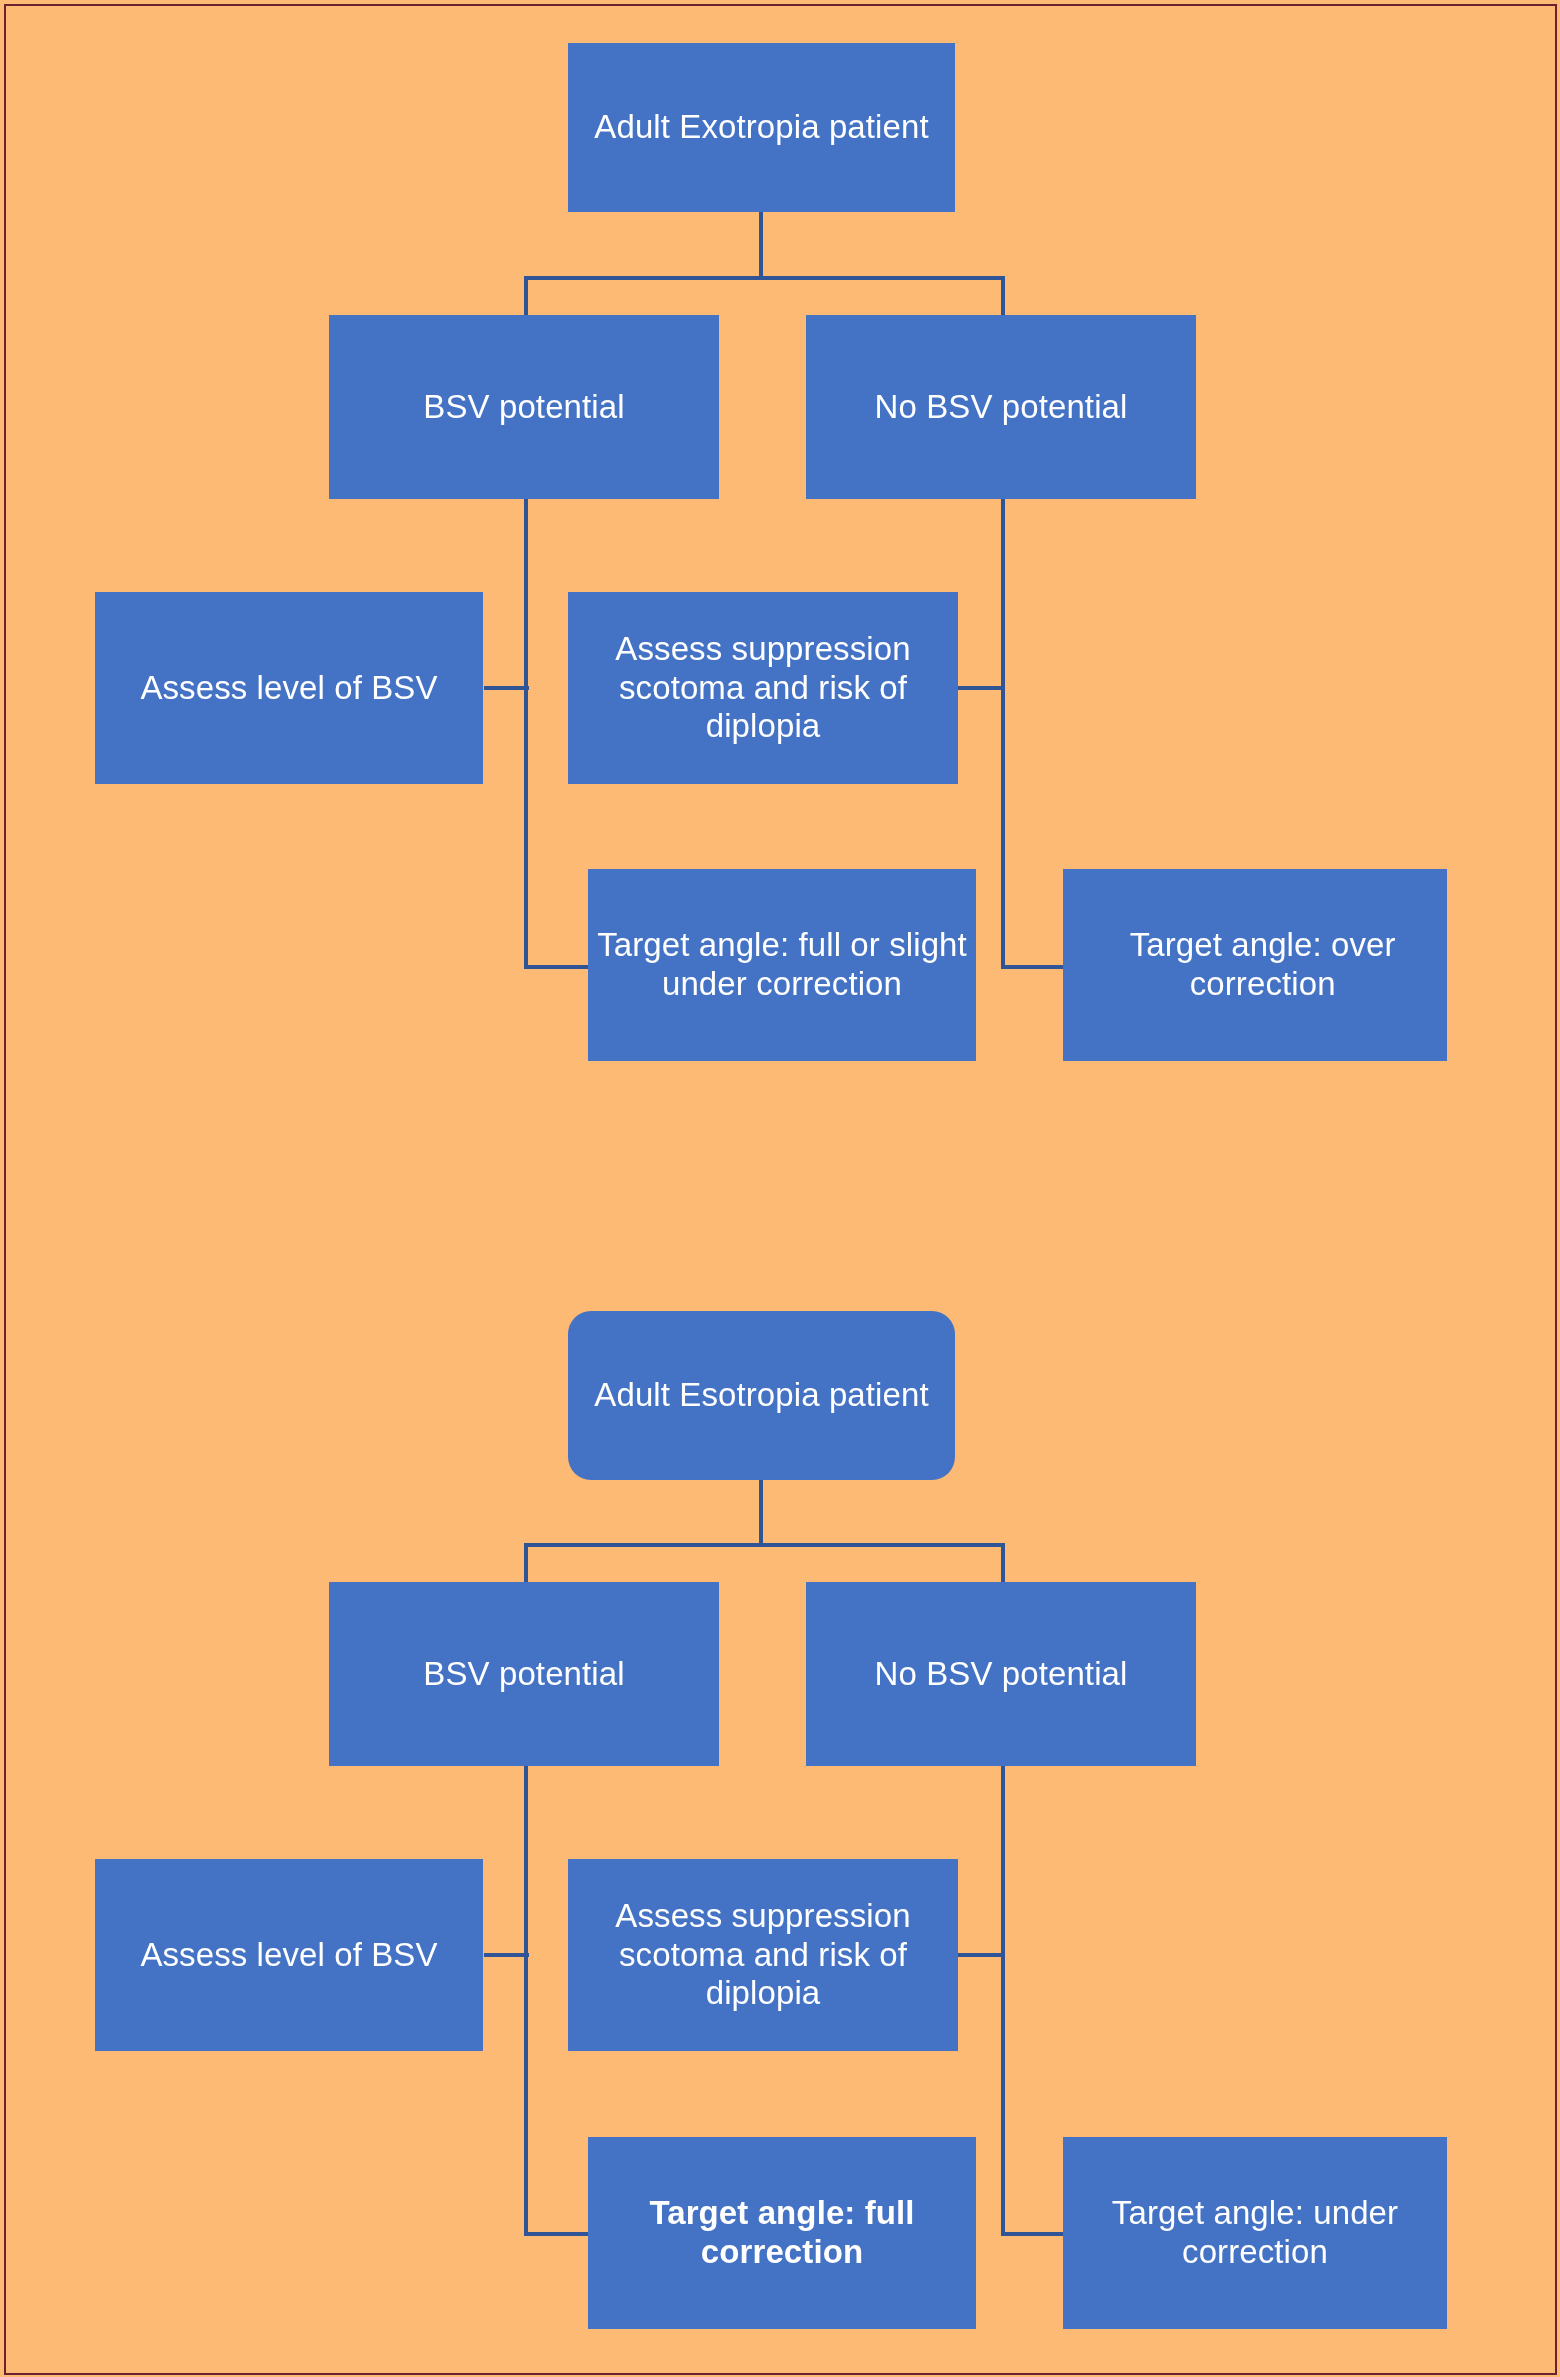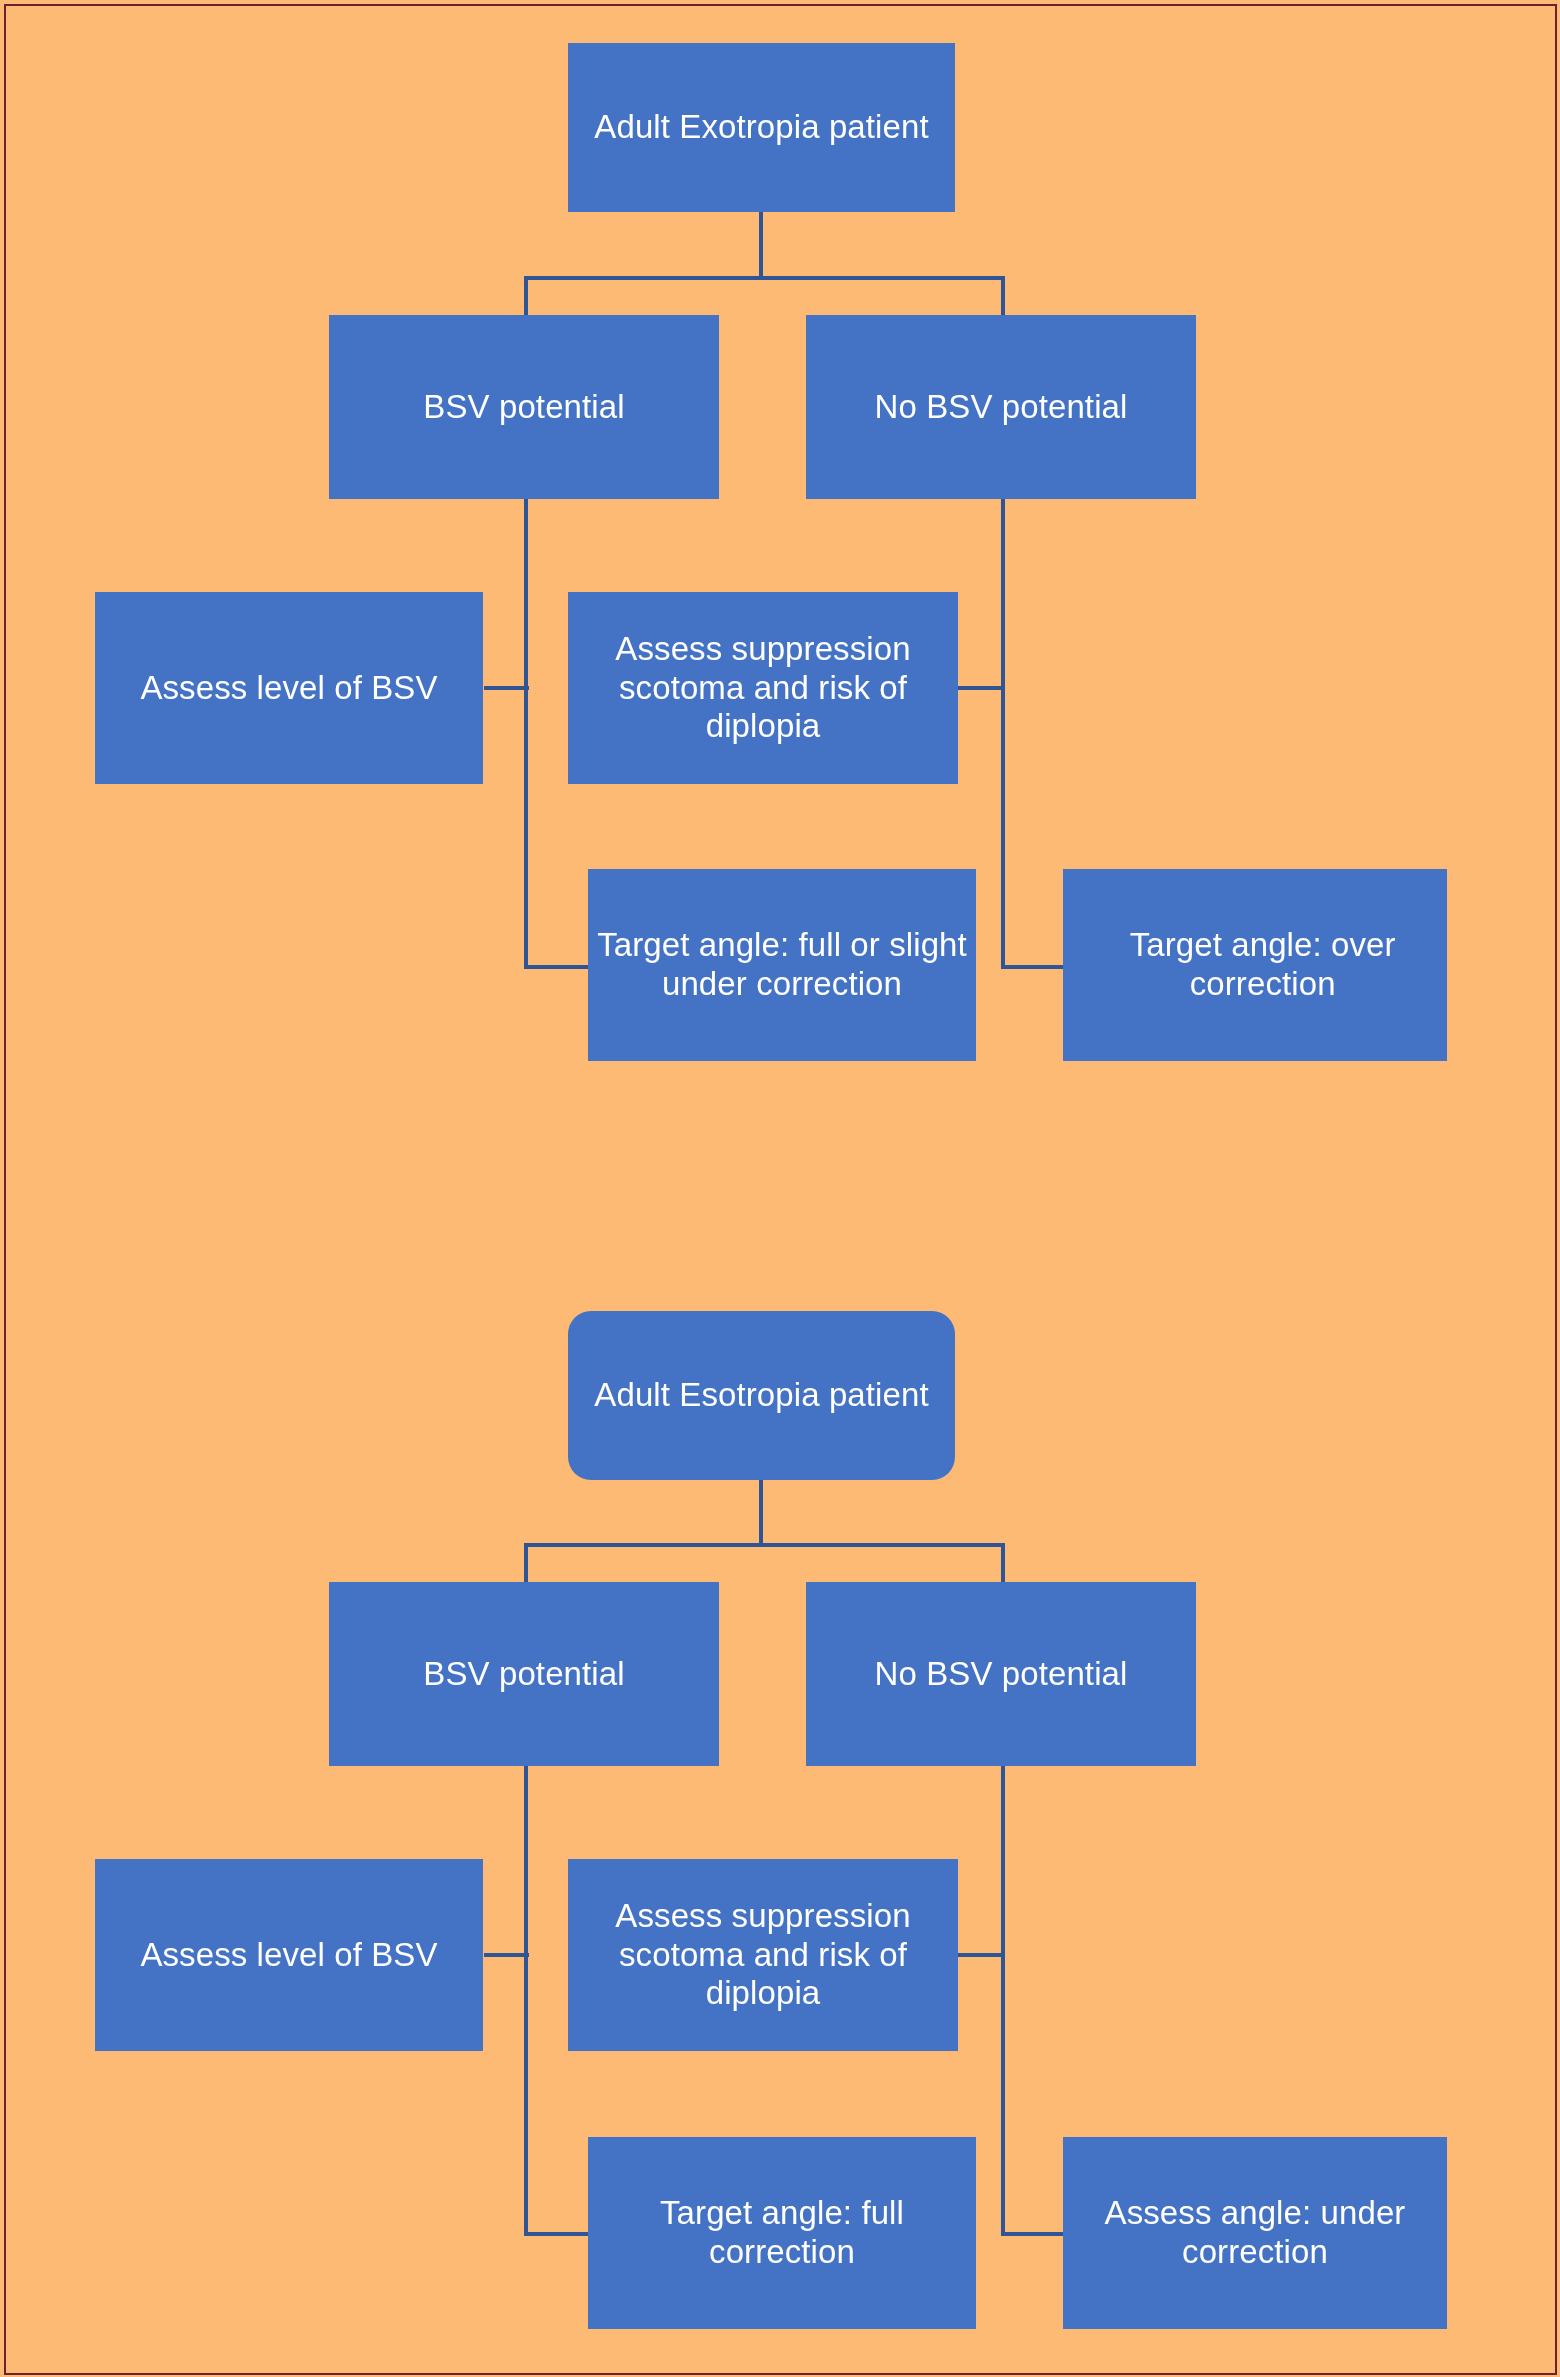--- a/index.html
+++ b/index.html
@@ -149,25 +149,25 @@
     </div>
 
     <div class="node" style="left:95px; top:1859px; width:388px; height:192px;">
       <span>Assess level of BSV</span>
     </div>
 
     <div class="node" style="left:568px; top:1859px; width:390px; height:192px;">
       <span>Assess suppression scotoma and risk of diplopia</span>
     </div>
 
-    <div class="node" style="left:588px; top:2137px; width:388px; height:192px;">
+    <div class="node" style="left:588px; top:2137px; width:388px; height:192px;font-weight:bold;">
       <span>Target angle: full correction</span>
     </div>
 
     <div class="node" style="left:1063px; top:2137px; width:384px; height:192px;">
-      <span>Assess angle: under correction</span>
+      <span>Target angle: under correction</span>
     </div>
   </div>
 
 </div>
 
 <div id="page-frame"></div>
 
 
 </body></html>

